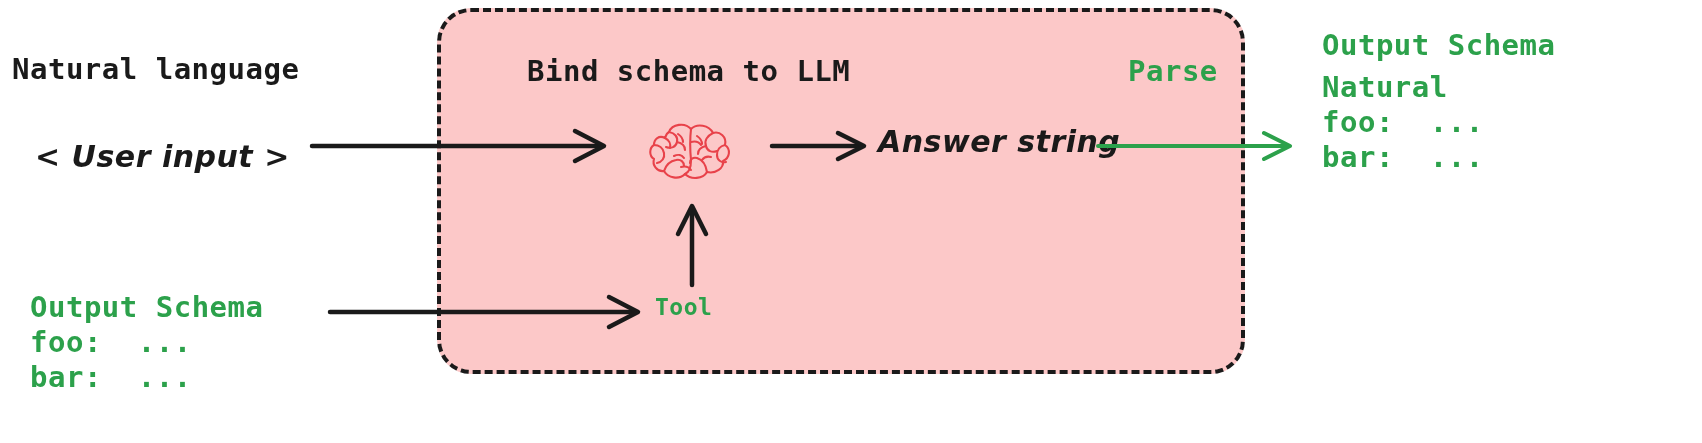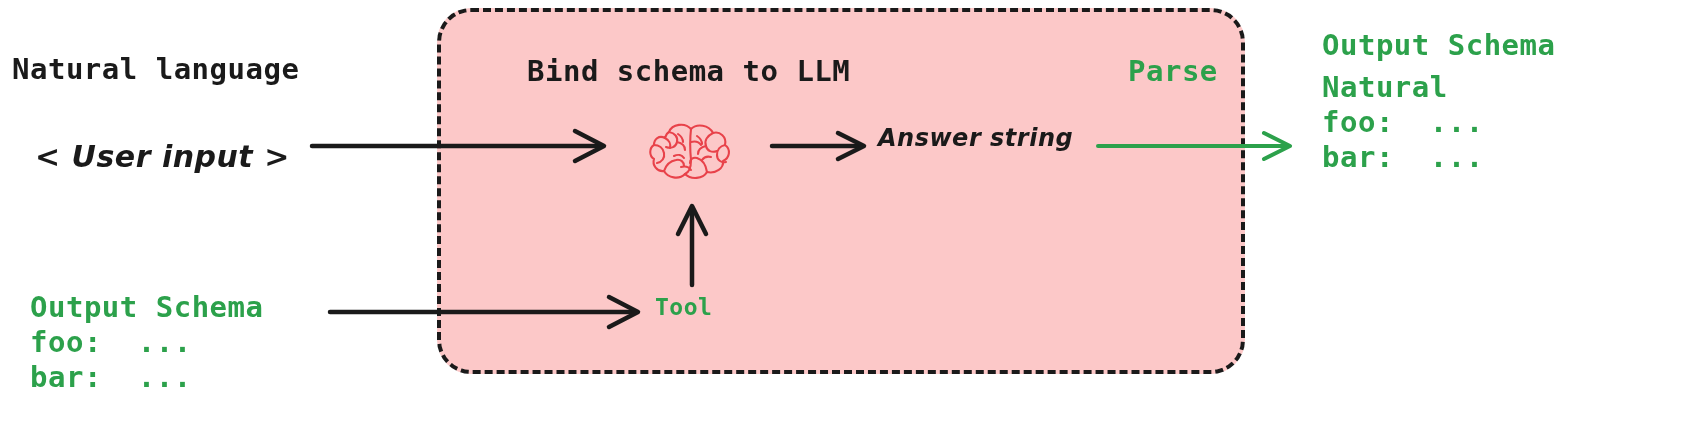--- a/index.html
+++ b/index.html
@@ -76,21 +76,21 @@
   .t-parse {
     position: absolute;
     left: 1128px;
     top: 54px;
     font-size: 29px;
   }
   .t-answer-string {
     position: absolute;
     left: 878px;
     top: 124px;
-    font-size: 24px;
+    font-size: 30px;
   }
   .t-tool {
     position: absolute;
     left: 655px;
     top: 294px;
     font-size: 23px;
   }
   .t-right-schema {
     position: absolute;
     left: 1322px;

